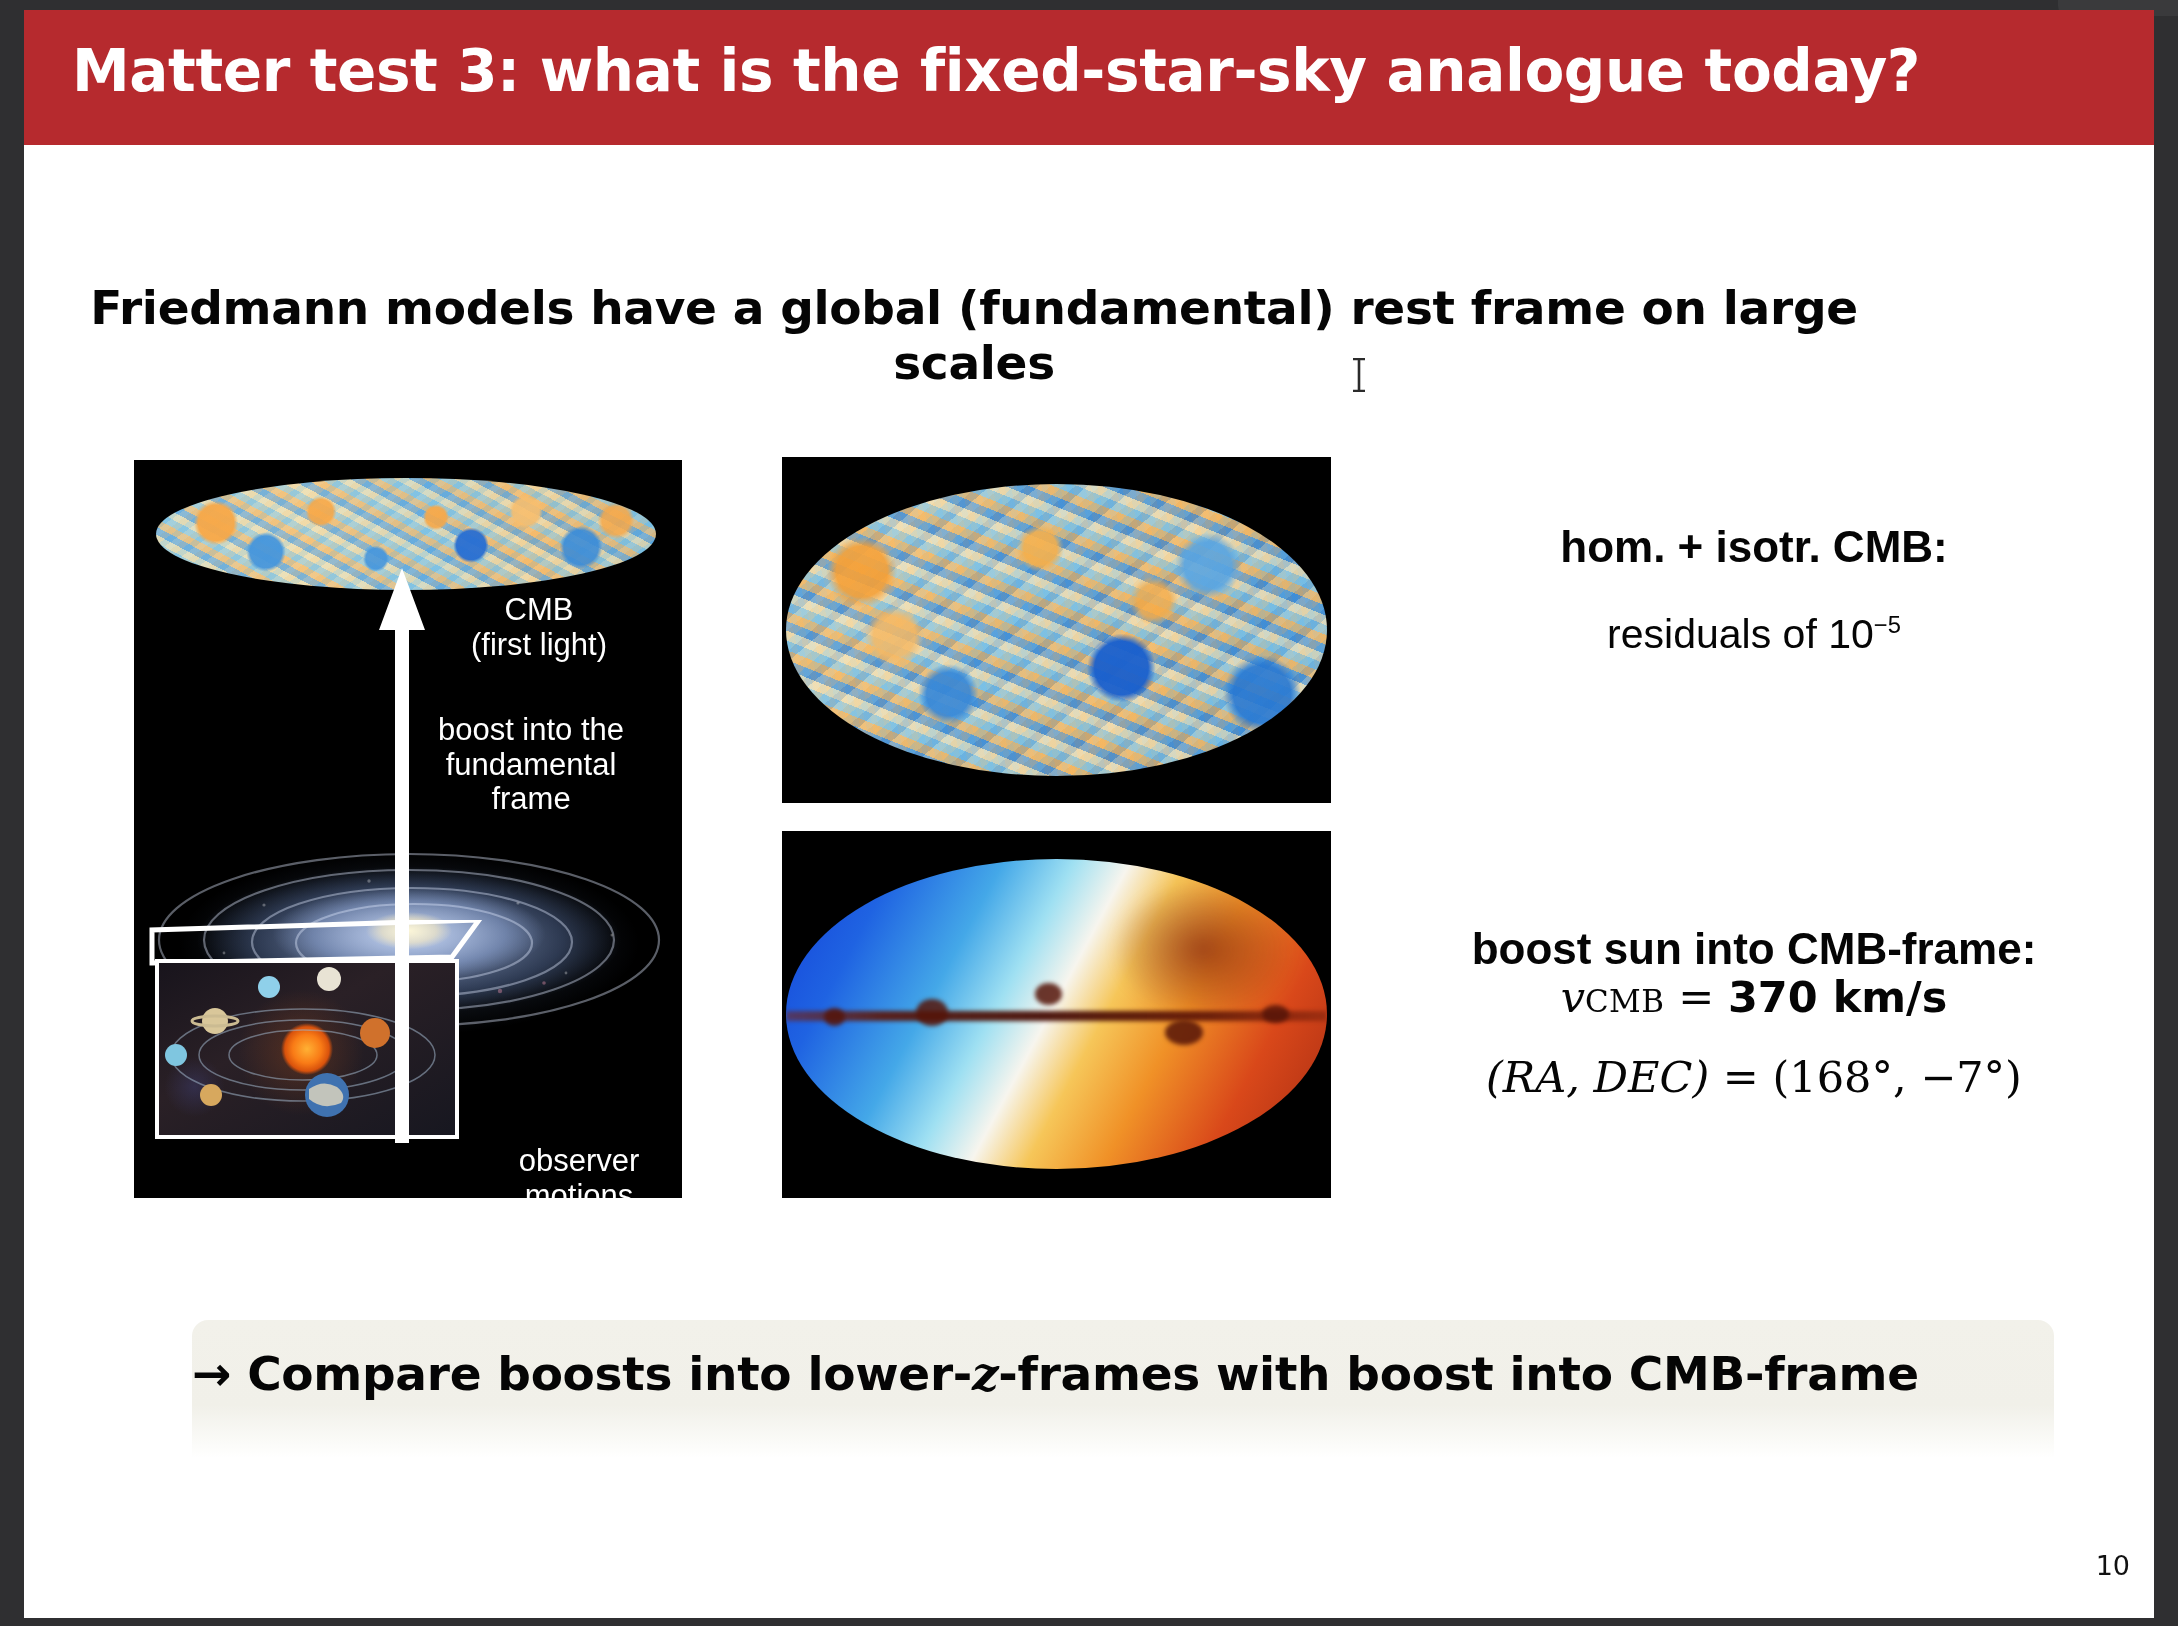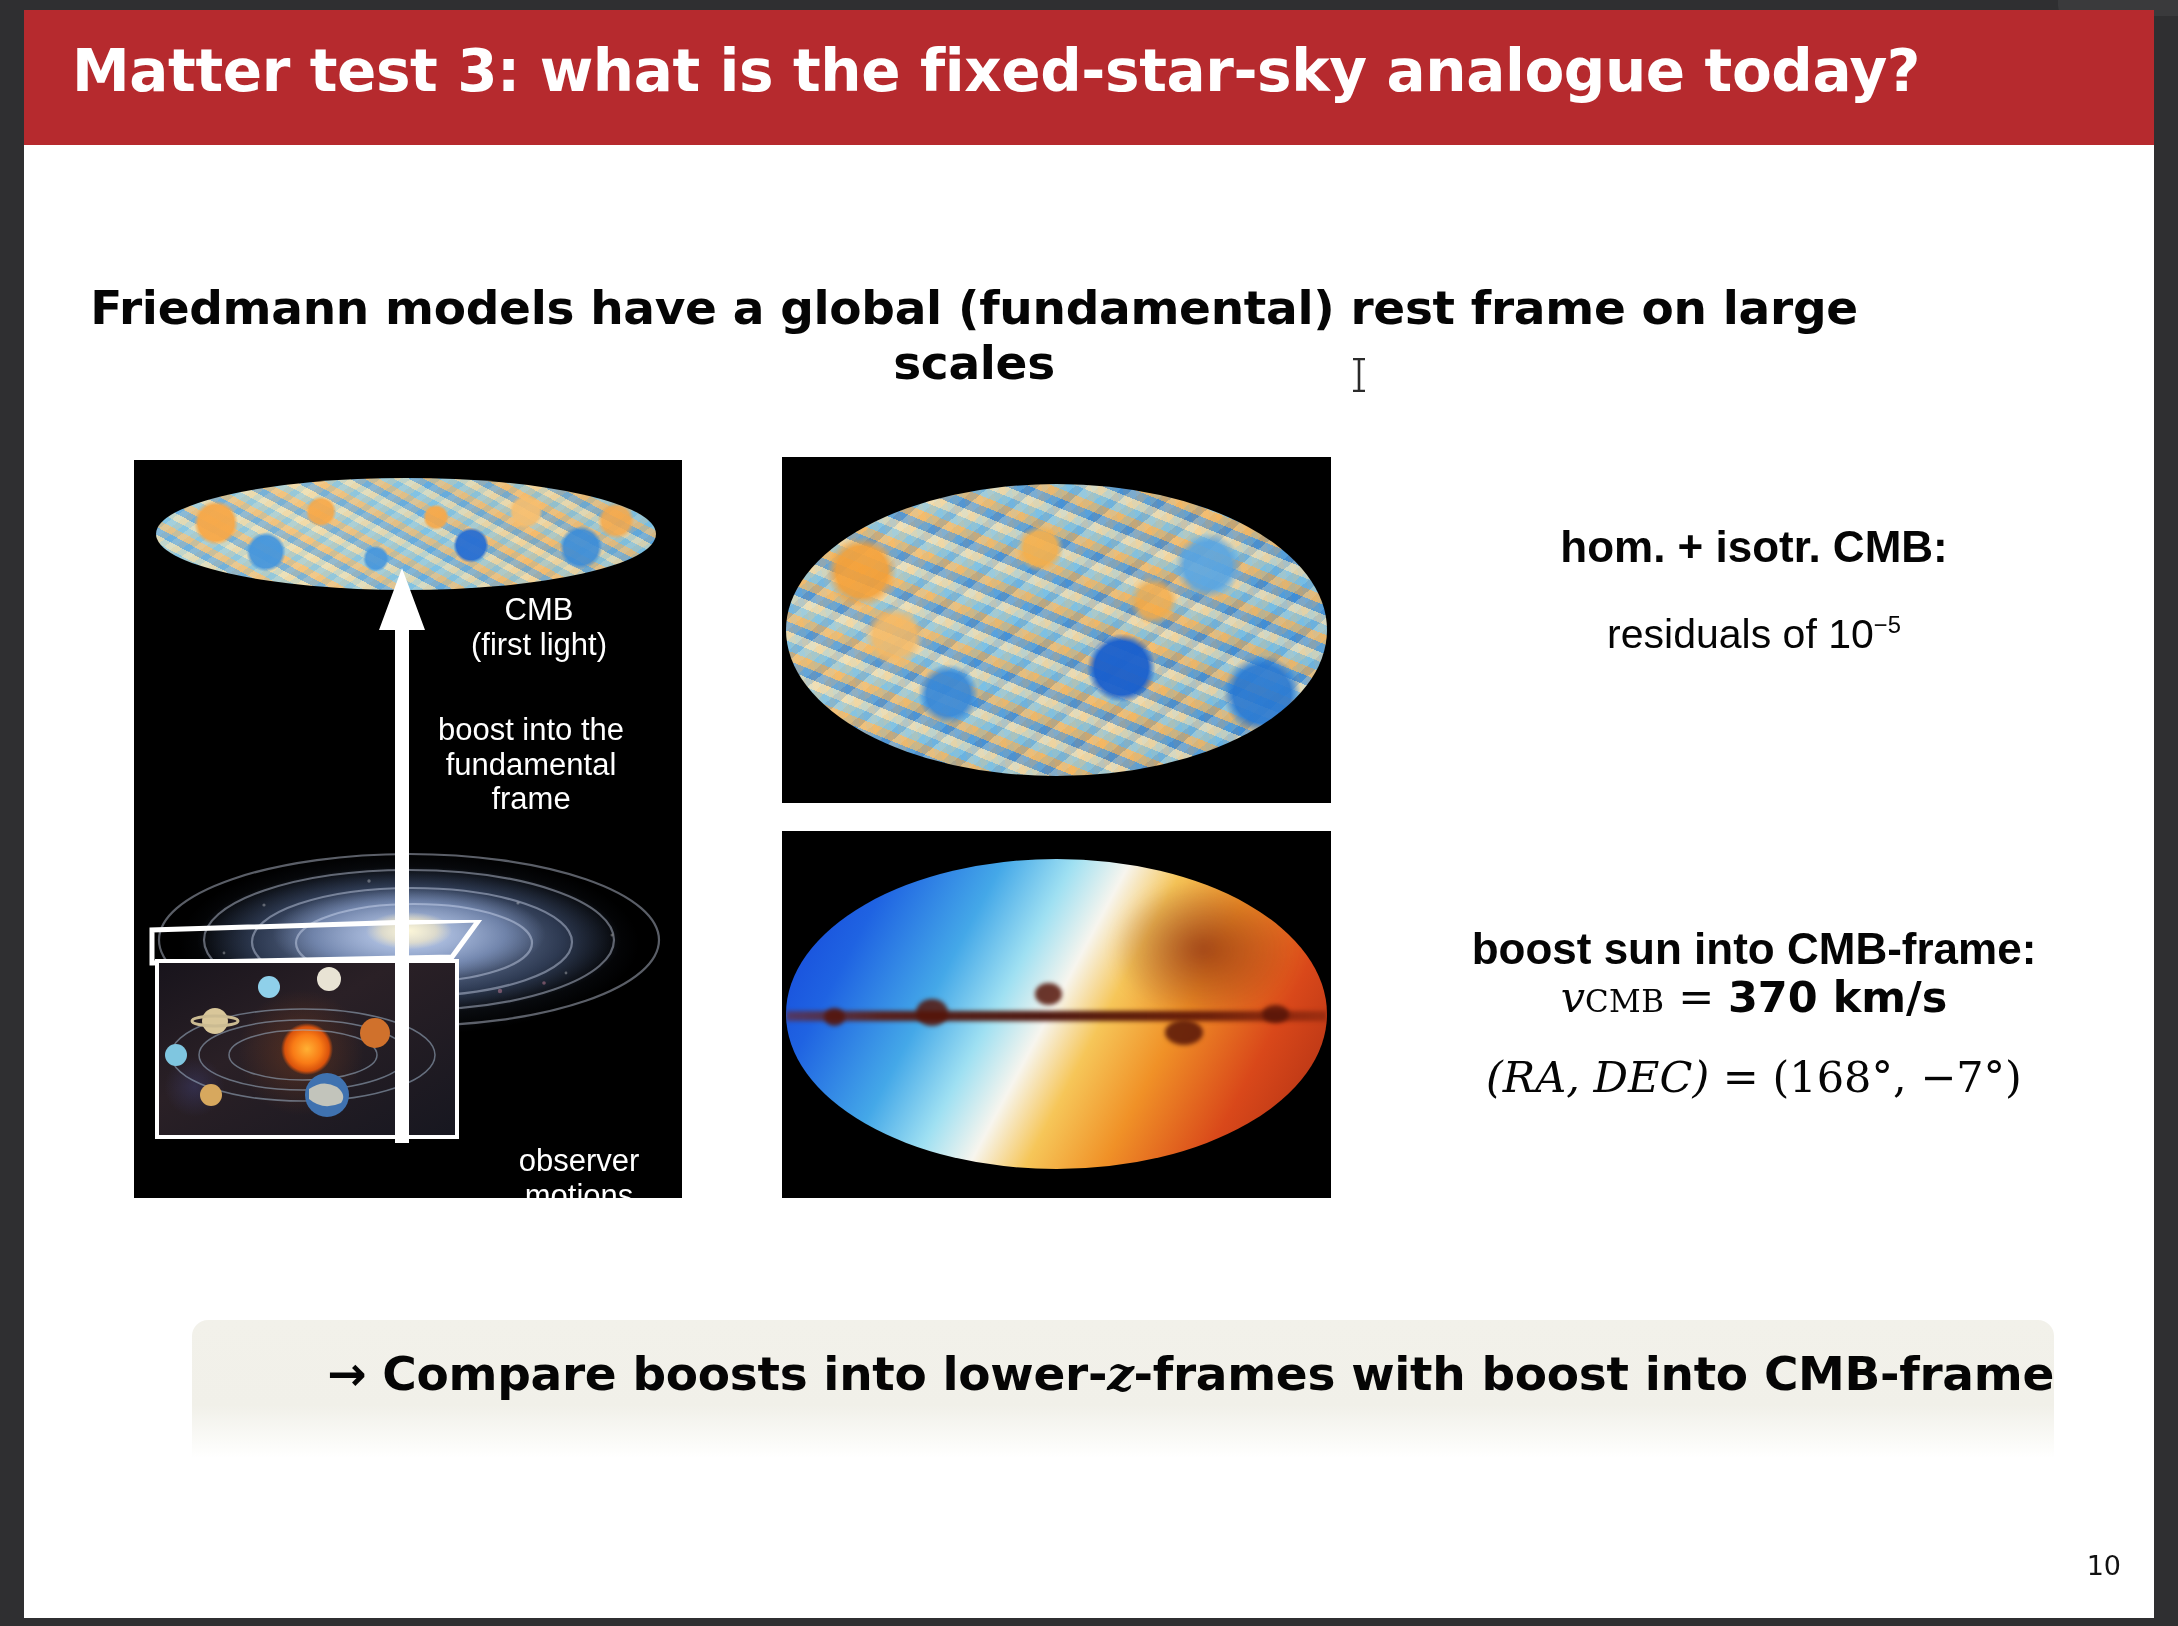--- a/index.html
+++ b/index.html
@@ -333,41 +333,41 @@
     width: 1862px;
     height: 138px;
     border-radius: 16px 16px 0 0;
     background: linear-gradient(180deg, #f2f1ea 0%, #f1f0e9 62%, rgba(247,247,242,.55) 88%, rgba(255,255,255,0) 100%);
   }
   #callout-text {
     position: absolute;
     left: 0;
     top: 26px;
     width: 1862px;
-    text-align: right;
+    text-align: left;
     font-family: "DejaVu Sans", sans-serif;
     font-weight: bold;
     font-size: 47px;
     color: #050505;
     letter-spacing: -0.3px;
   }
   #callout-text .zvar { font-family: "DejaVu Serif", serif; font-style: italic; }
 
   
   #footer-credits {
     position: absolute;
     left: 38px;
     top: 1540px;
     font-family: "DejaVu Sans", sans-serif;
     font-size: 27px;
     color: #111;
   }
   #page-number {
     position: absolute;
-    right: 33px;
+    right: 24px;
     top: 1540px;
     font-family: "DejaVu Sans", sans-serif;
     font-size: 27px;
     color: #111;
   }
 </style>
 </head>
 <body>
 
 <div id="window">

